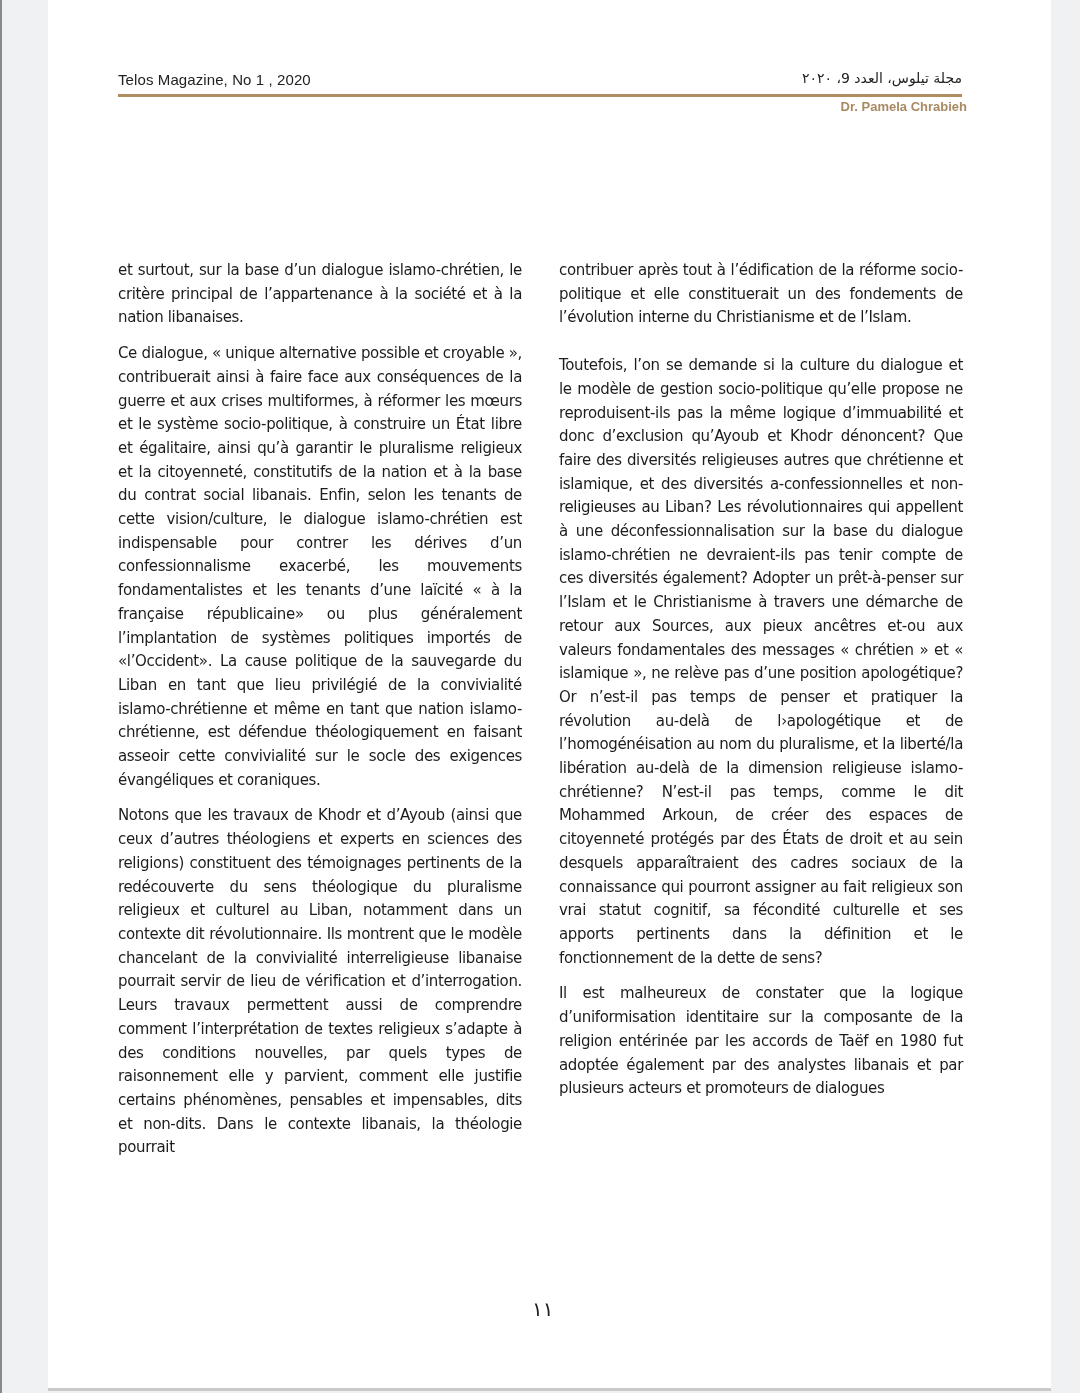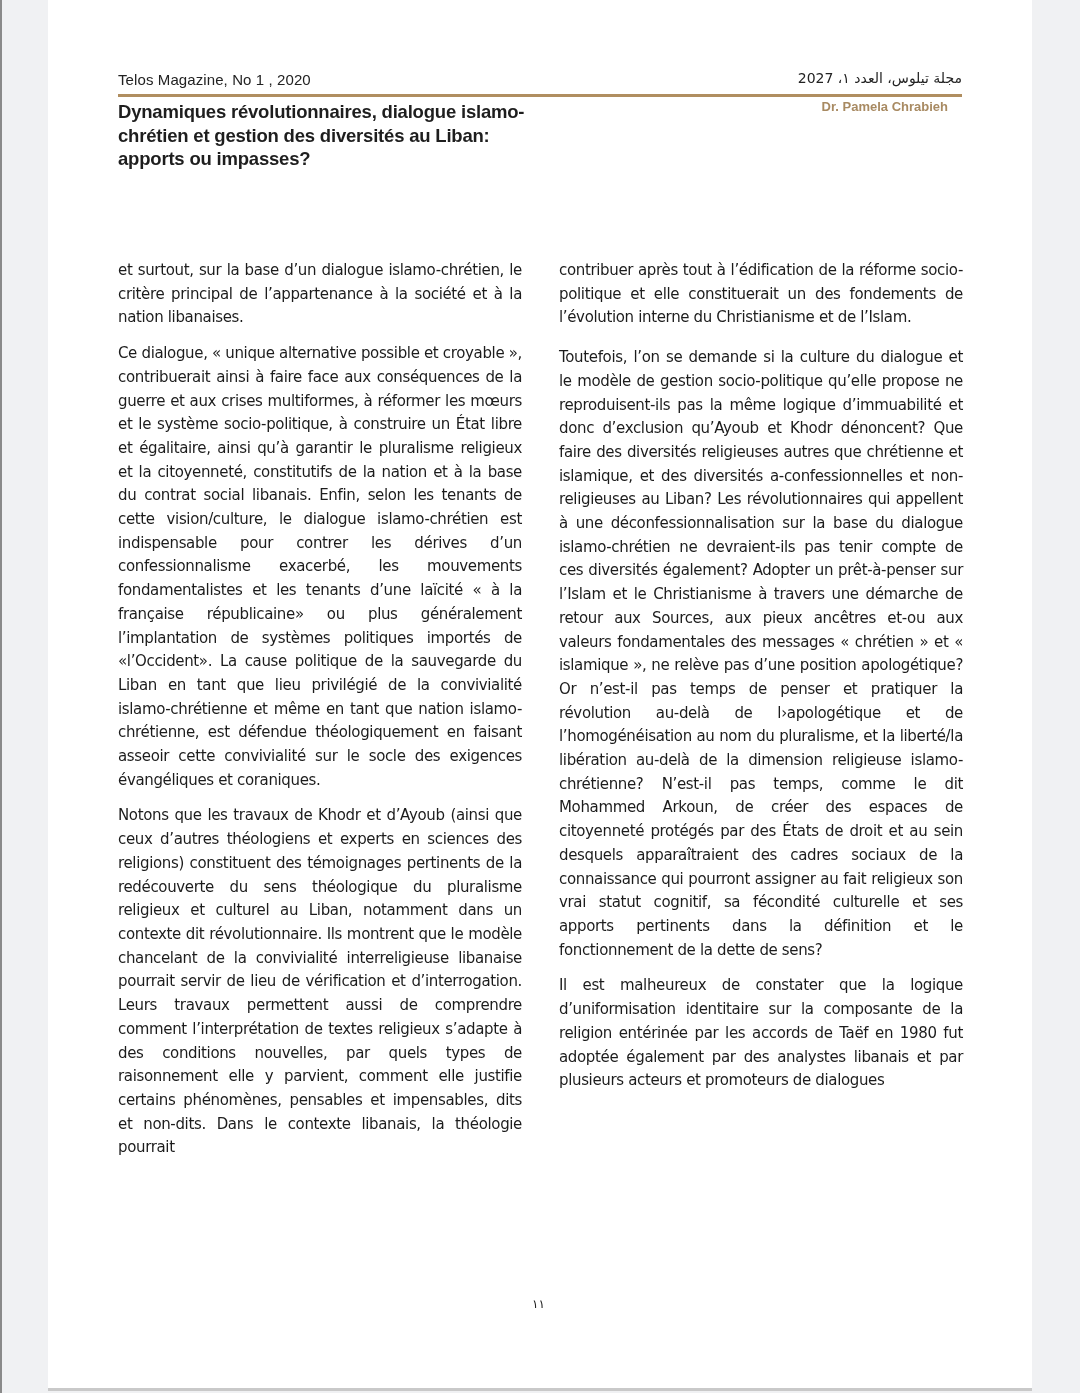--- a/index.html
+++ b/index.html
@@ -21,20 +21,21 @@
       background: #8a8a8a;
     }
     .page {
       position: absolute;
       left: 48px;
       top: 0;
       width: 984px;
       height: 1388px;
       background: #ffffff;
       border-bottom: 3px solid #c9c9c9;
+      padding-left: 19px;
     }
     .header-top {
       position: absolute;
       left: 70px;
       top: 70px;
       width: 844px;
       height: 24px;
     }
     .magazine {
       position: absolute;
@@ -92,46 +93,45 @@
       line-height: 23.7px;
       color: #1c1c1c;
       text-align: justify;
       letter-spacing: -0.35px;
     }
     .col p {
       margin: 0 0 12px 0;
     }
     .col-left { left: 70px; }
     .col-right { left: 511px; }
-    .col-right p.gap-big { margin-bottom: 16px; }
+    .col-right p.gap-big { margin-bottom: 24px; }
     .page-num {
       position: absolute;
       left: 484px;
       top: 1297px;
       font-family: "DejaVu Sans", sans-serif;
-      font-size: 12px;
+      font-size: 20px;
       color: #222;
       direction: rtl;
     }
   </style>
 </head>
 <body>
 
 <div class="left-edge"></div>
 
 <div class="page">
 
   <div class="header-top">
     <span class="magazine">Telos Magazine, No 1 , 2020</span>
-    <span class="magazine-ar">مجلة تيلوس، العدد ١، 2027</span>
+    <span class="magazine-ar">مجلة تيلوس، العدد 9، ٢٠٢٠</span>
   </div>
 
   <div class="rule"></div>
 
-  <div class="title">Dynamiques révolutionnaires, dialogue islamo-chrétien et gestion des diversités au Liban: apports ou impasses?</div>
   <div class="author">Dr. Pamela Chrabieh</div>
 
   <div class="col col-left">
     <p>et surtout, sur la base d’un dialogue islamo-chrétien, le critère principal de l’appartenance à la société et à la nation libanaises.</p>
     <p>Ce dialogue, « unique alternative possible et croyable », contribuerait ainsi à faire face aux conséquences de la guerre et aux crises multiformes, à réformer les mœurs et le système socio-politique, à construire un État libre et égalitaire, ainsi qu’à garantir le pluralisme religieux et la citoyenneté, constitutifs de la nation et à la base du contrat social libanais. Enfin, selon les tenants de cette vision/culture, le dialogue islamo-chrétien est indispensable pour contrer les dérives d’un confessionnalisme exacerbé, les mouvements fondamentalistes et les tenants d’une laïcité « à la française républicaine» ou plus généralement l’implantation de systèmes politiques importés de «l’Occident». La cause politique de la sauvegarde du Liban en tant que lieu privilégié de la convivialité islamo-chrétienne et même en tant que nation islamo-chrétienne, est défendue théologiquement en faisant asseoir cette convivialité sur le socle des exigences évangéliques et coraniques.</p>
     <p>Notons que les travaux de Khodr et d’Ayoub (ainsi que ceux d’autres théologiens et experts en  sciences des religions) constituent des témoignages pertinents de la redécouverte du sens théologique du pluralisme religieux et culturel au Liban, notamment dans un contexte dit révolutionnaire. Ils montrent que le modèle chancelant de la convivialité interreligieuse libanaise pourrait servir de lieu de vérification et d’interrogation. Leurs travaux permettent aussi de comprendre comment l’interprétation de textes religieux s’adapte à des conditions nouvelles, par quels types de raisonnement elle y parvient, comment elle justifie certains phénomènes, pensables et impensables, dits et non-dits. Dans le contexte libanais, la théologie pourrait</p>
   </div>
 
   <div class="col col-right">
     <p class="gap-big">contribuer après tout à l’édification de la réforme socio-politique et elle constituerait un des fondements de l’évolution interne du Christianisme et de l’Islam.</p>

